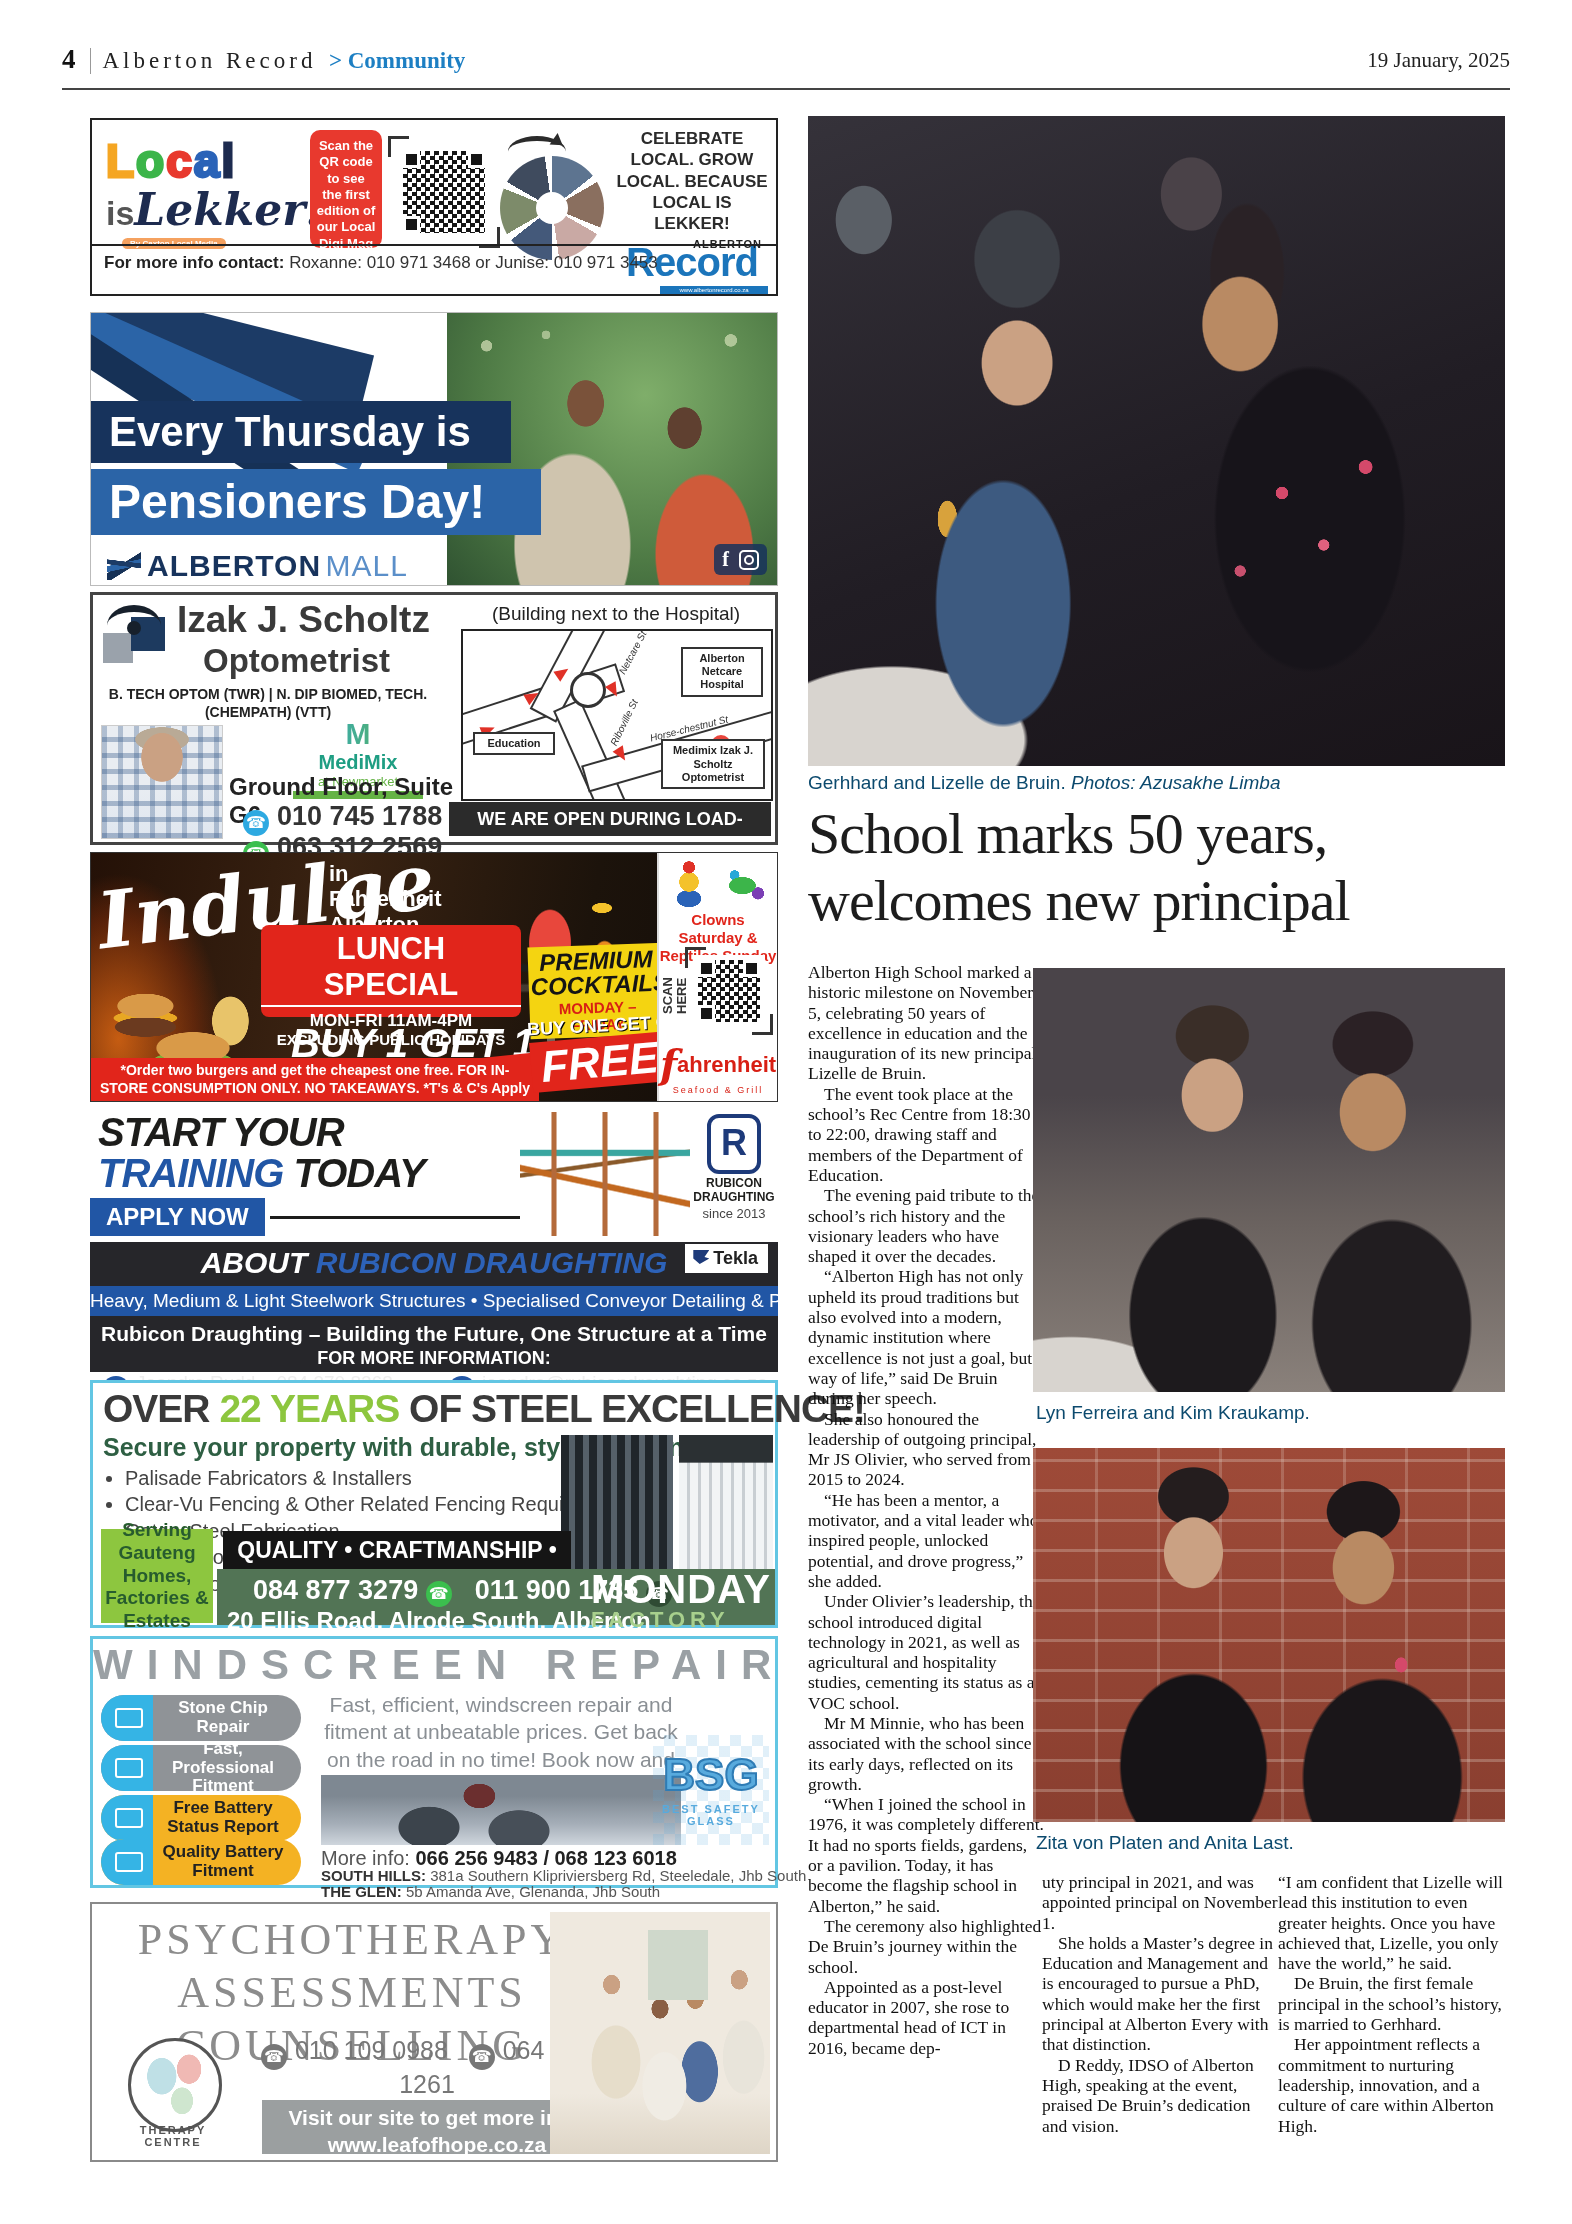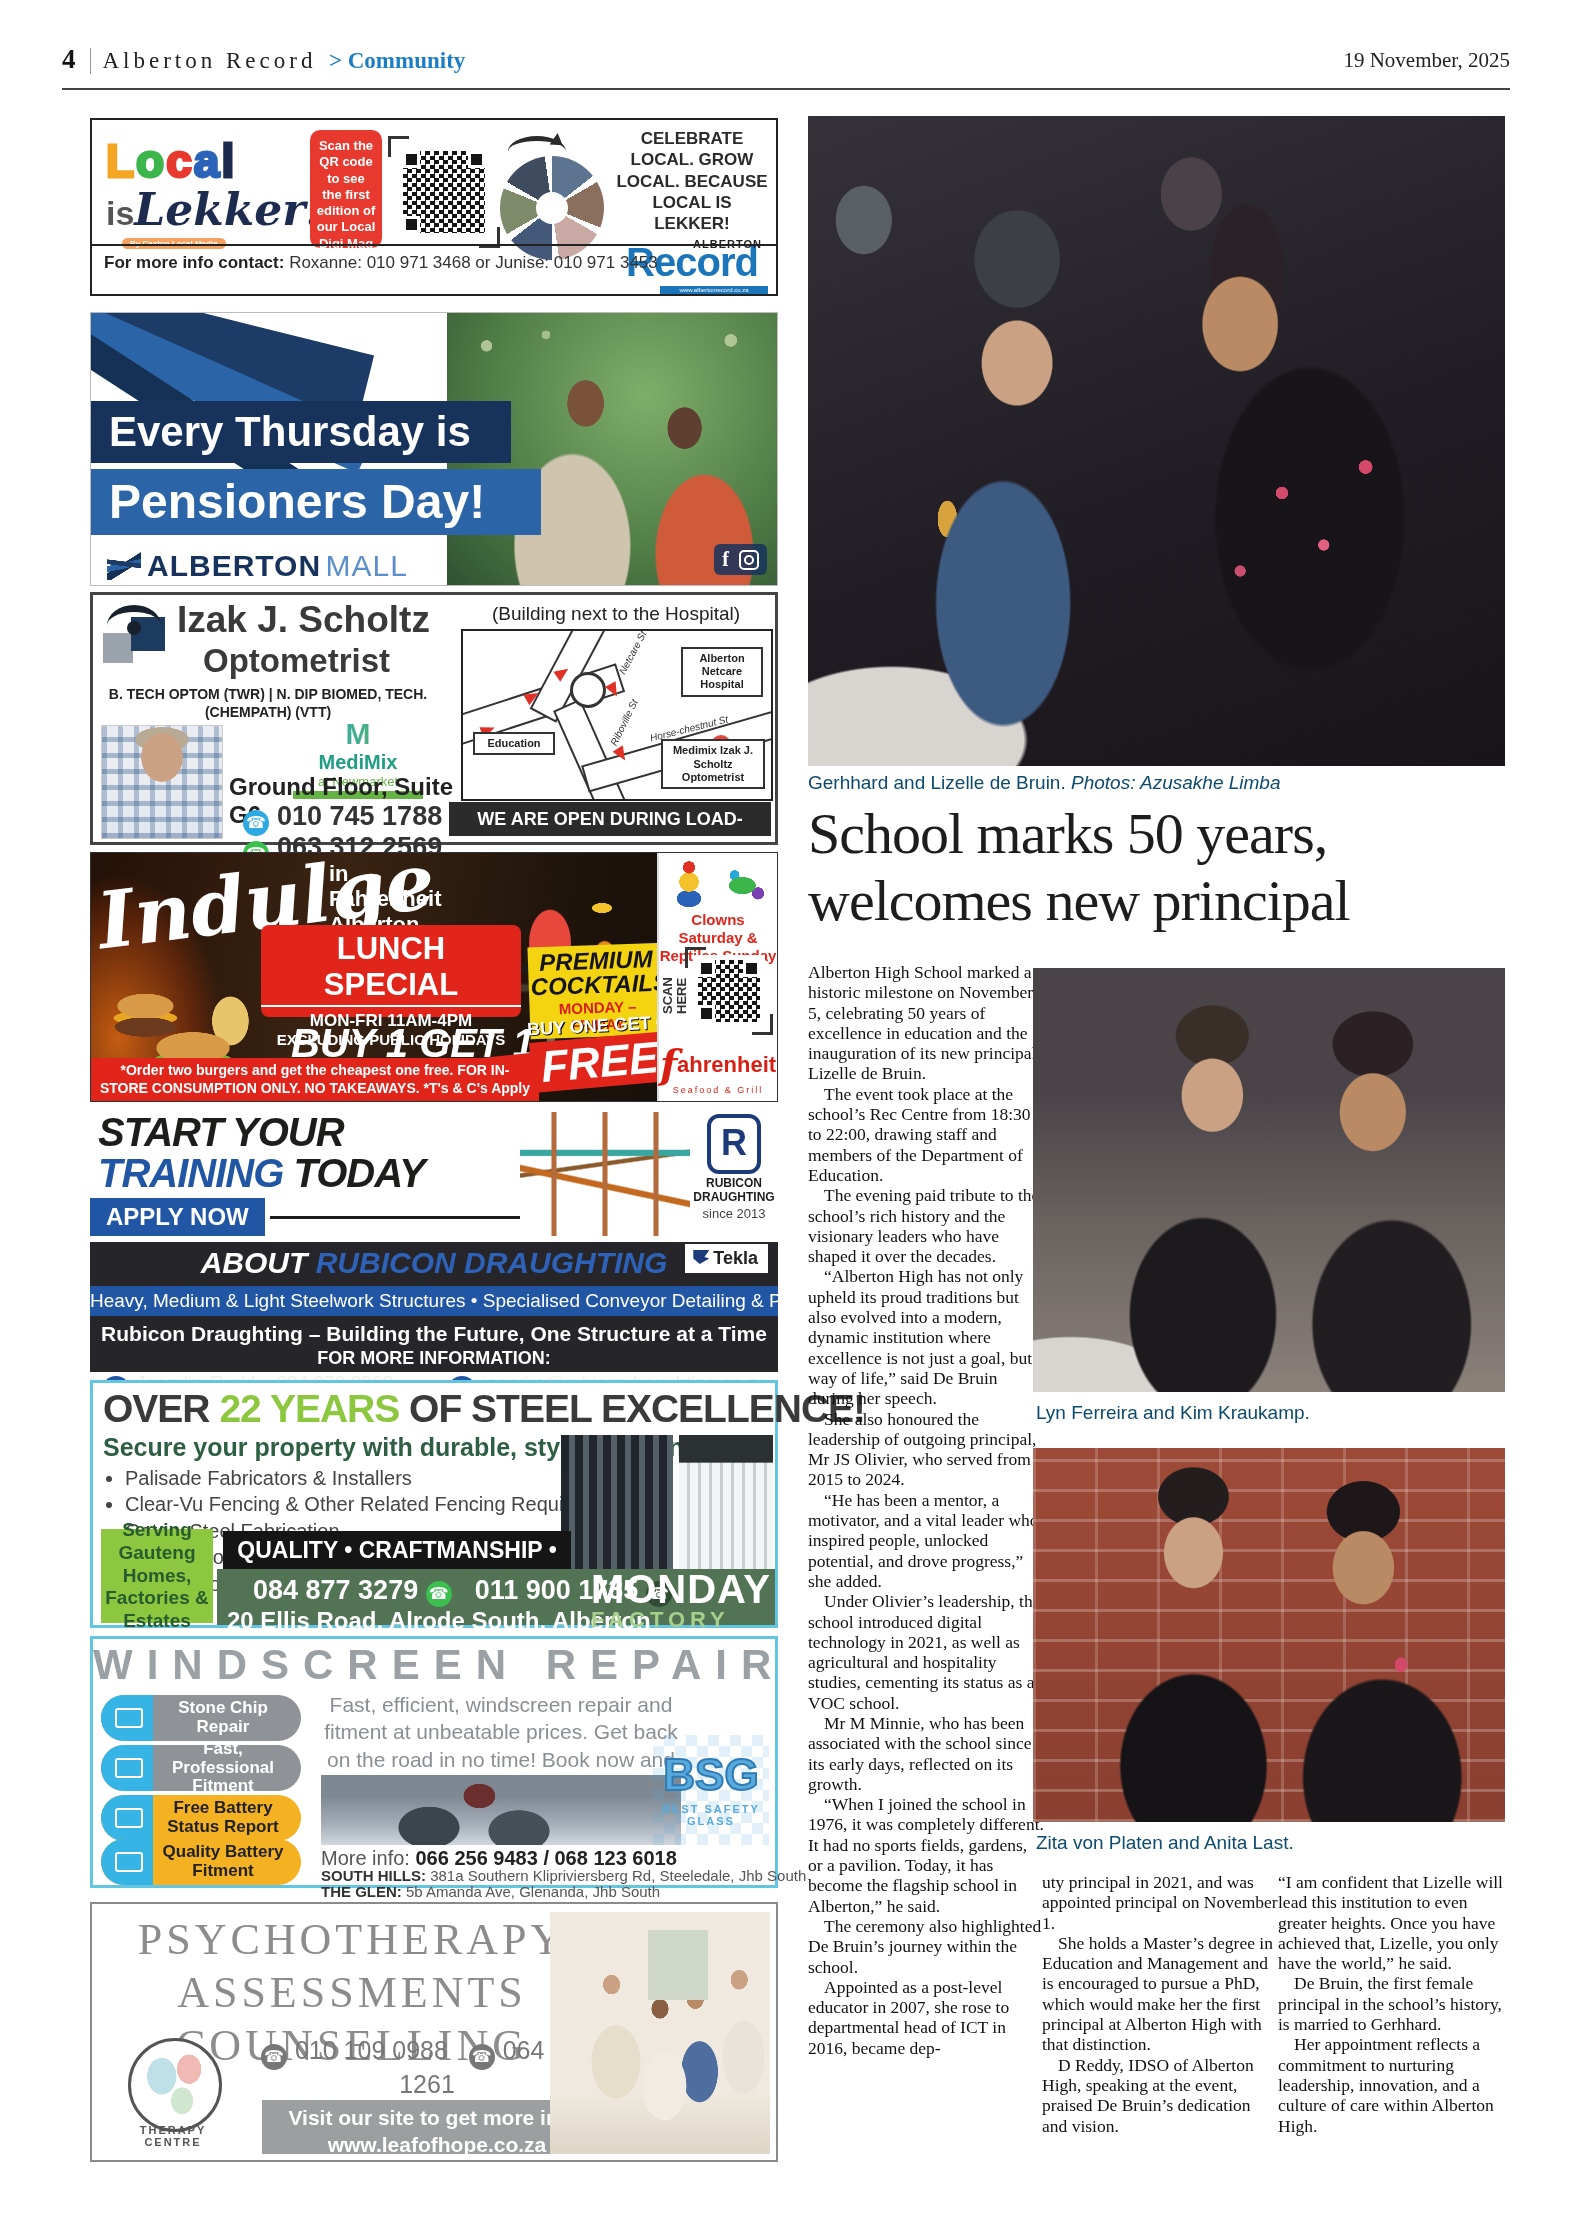--- a/index.html
+++ b/index.html
@@ -360,21 +360,21 @@
       linear-gradient(#9e4a38,#8a3f30);}
 </style>
 </head>
 <body>
 
 <div class="page">
 
   <div class="mast">
     <span class="pnum">4</span><span class="vline"></span><span class="pub">Alberton Record</span>
     <span class="sec"><span>&gt;</span> <span>Community</span></span>
-    <span class="date">19 November, 2025</span>
+    <span class="date">19 January, 2025</span>
   </div>
   <div class="mast-rule"></div>
 
   <div class="ad lekker">
     <div class="lek-body">
       <div class="lek-local"><span class="c0">L</span><span class="c1">o</span><span class="c2">c</span><span class="c3">a</span><span class="c4">l</span></div>
       <div class="lek-isl"><span class="lek-is">is</span><span class="lek-script">Lekker!</span></div>
       <div class="lek-by">By Caxton Local Media</div>
       <div class="lek-scan">Scan the QR code to see the first edition of our Local Digi Mag</div>
       <div class="lek-qr">
@@ -630,21 +630,21 @@
   </div>
 
   <div class="a-photo2"></div>
   <div class="a-cap cap2">Lyn Ferreira and Kim Kraukamp.</div>
 
   <div class="a-photo3"></div>
   <div class="a-cap cap3">Zita von Platen and Anita Last.</div>
 
   <div class="col col2">
     <p style="text-indent:0;">uty principal in 2021, and was appointed principal on November 1.</p>
-    <p>She holds a Master’s degree in Education and Management and is encouraged to pursue a PhD, which would make her the first principal at Alberton High with that distinction.</p>
+    <p>She holds a Master’s degree in Education and Management and is encouraged to pursue a PhD, which would make her the first principal at Alberton Every with that distinction.</p>
     <p>D Reddy, IDSO of Alberton High, speaking at the event, praised De Bruin’s dedication and vision.</p>
   </div>
 
   <div class="col col3">
     <p>“I am confident that Lizelle will lead this institution to even greater heights. Once you have achieved that, Lizelle, you only have the world,” he said.</p>
     <p>De Bruin, the first female principal in the school’s history, is married to Gerhhard.</p>
     <p>Her appointment reflects a commitment to nurturing leadership, innovation, and a culture of care within Alberton High.</p>
   </div>
 
 </div>

